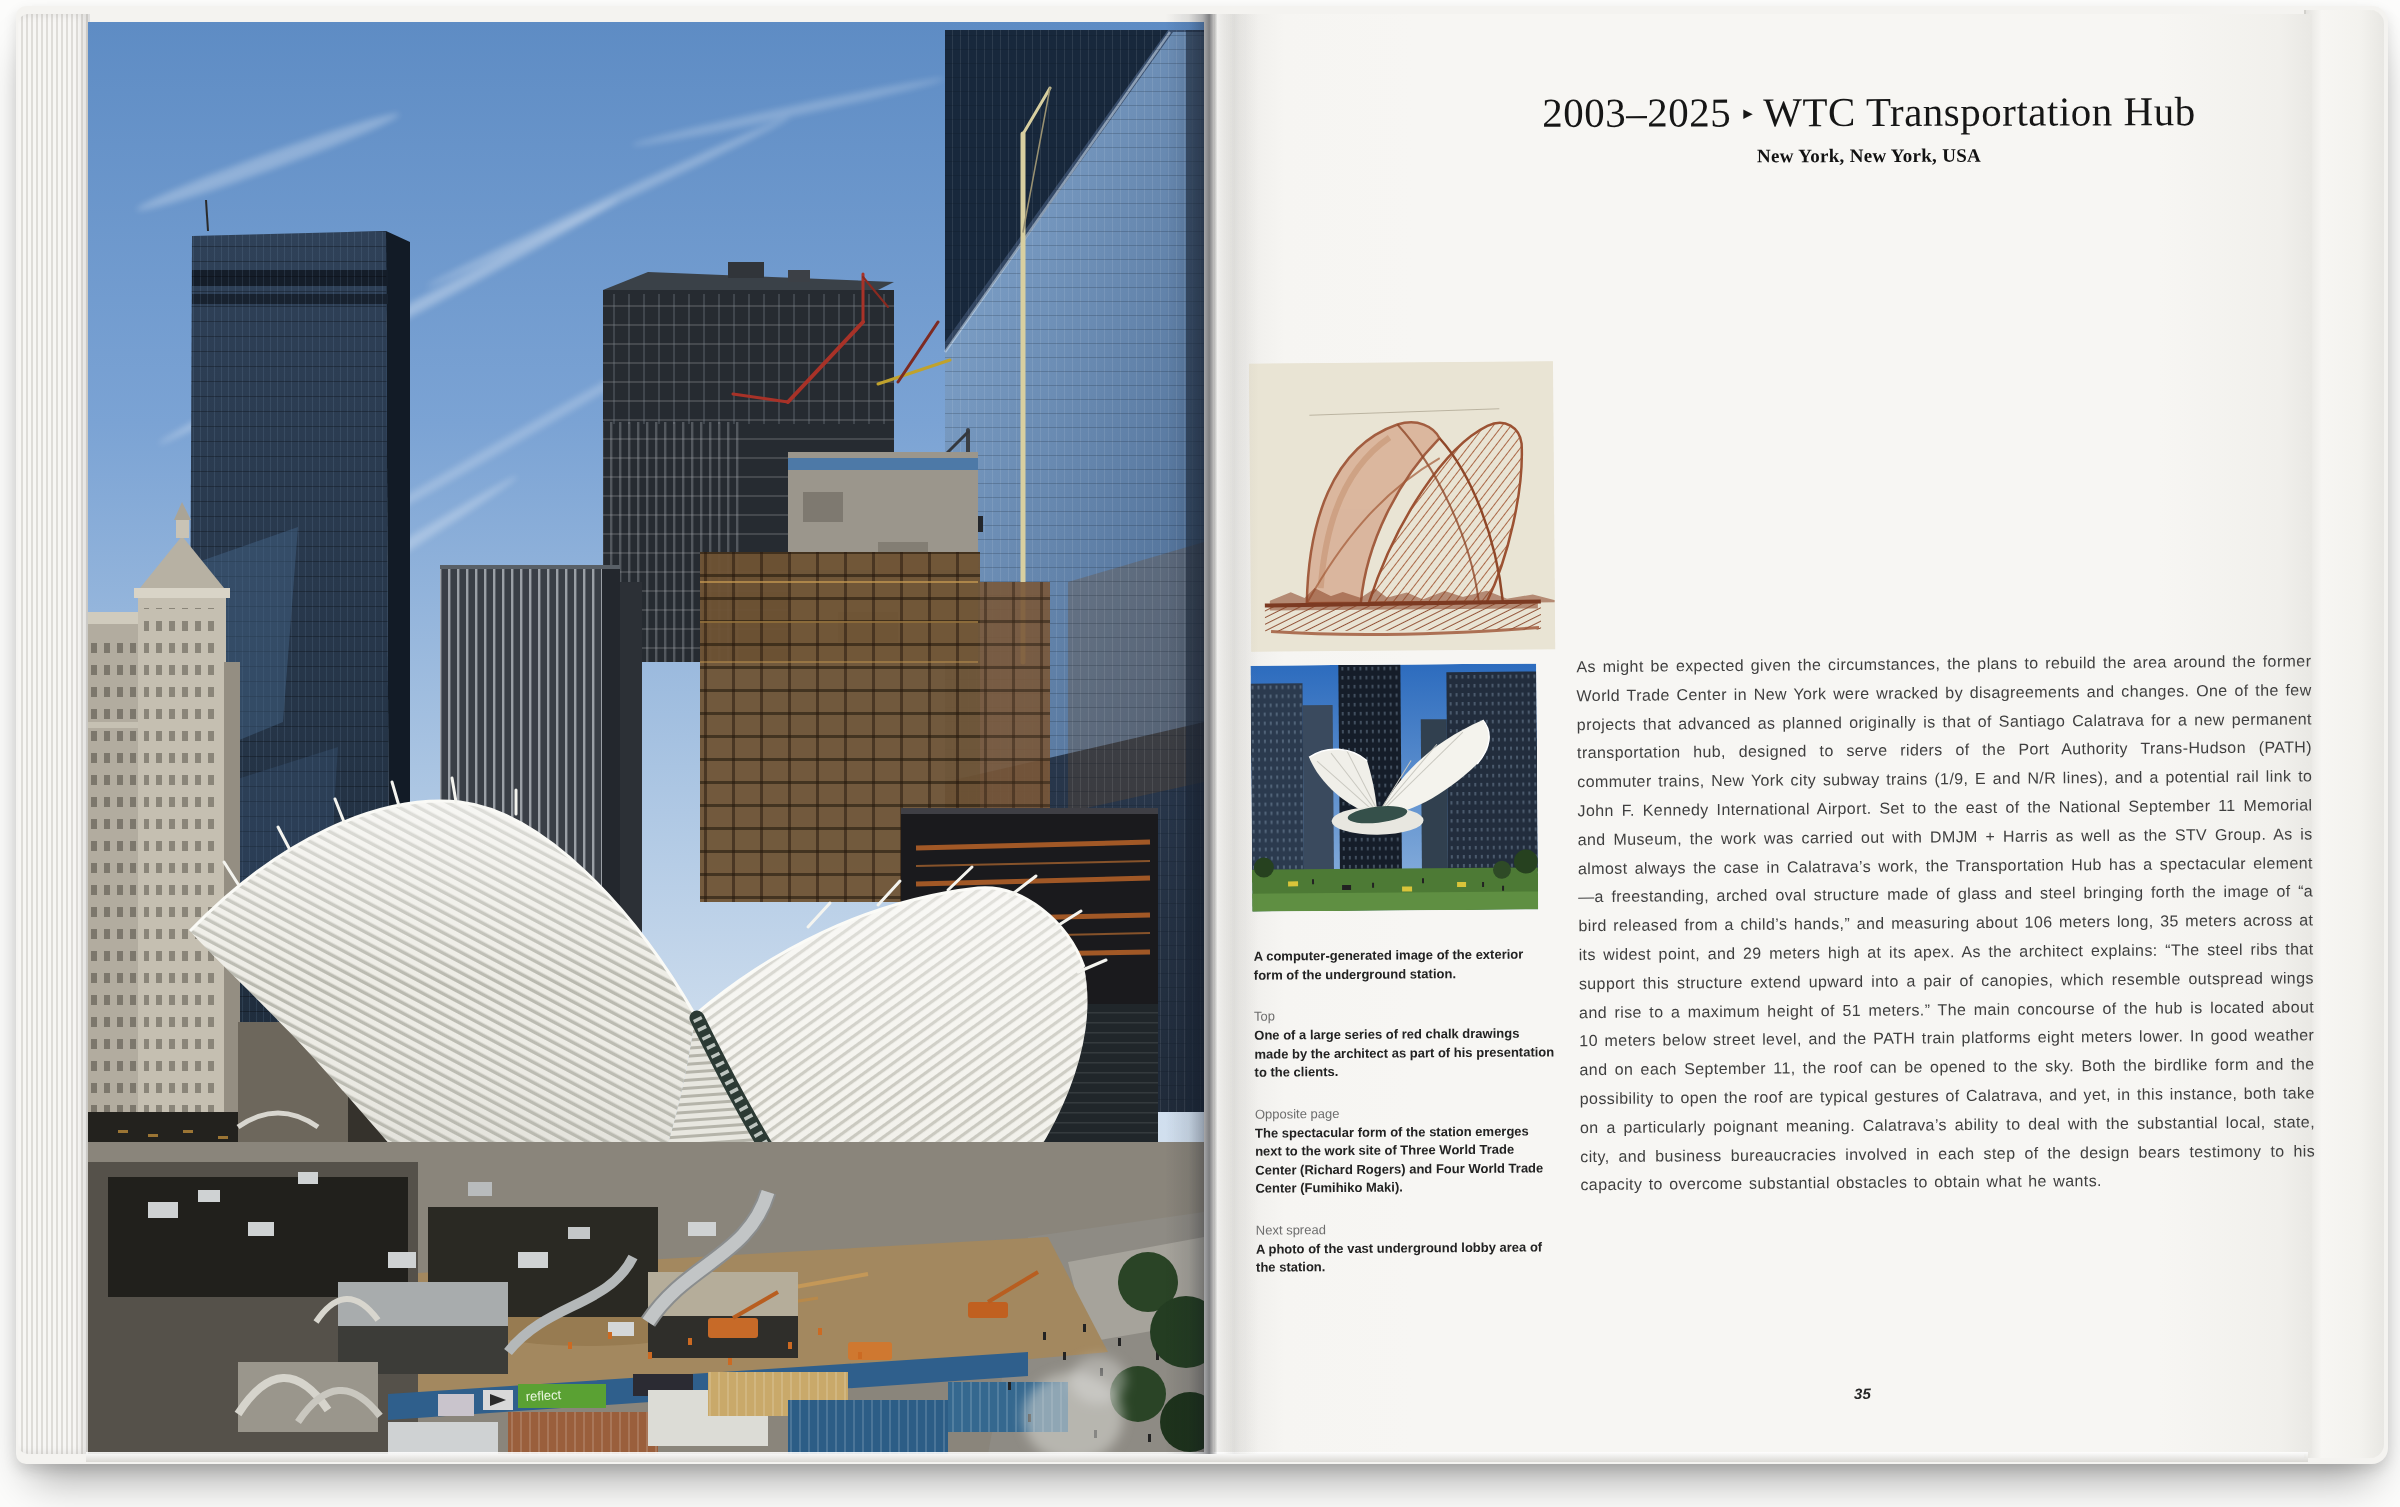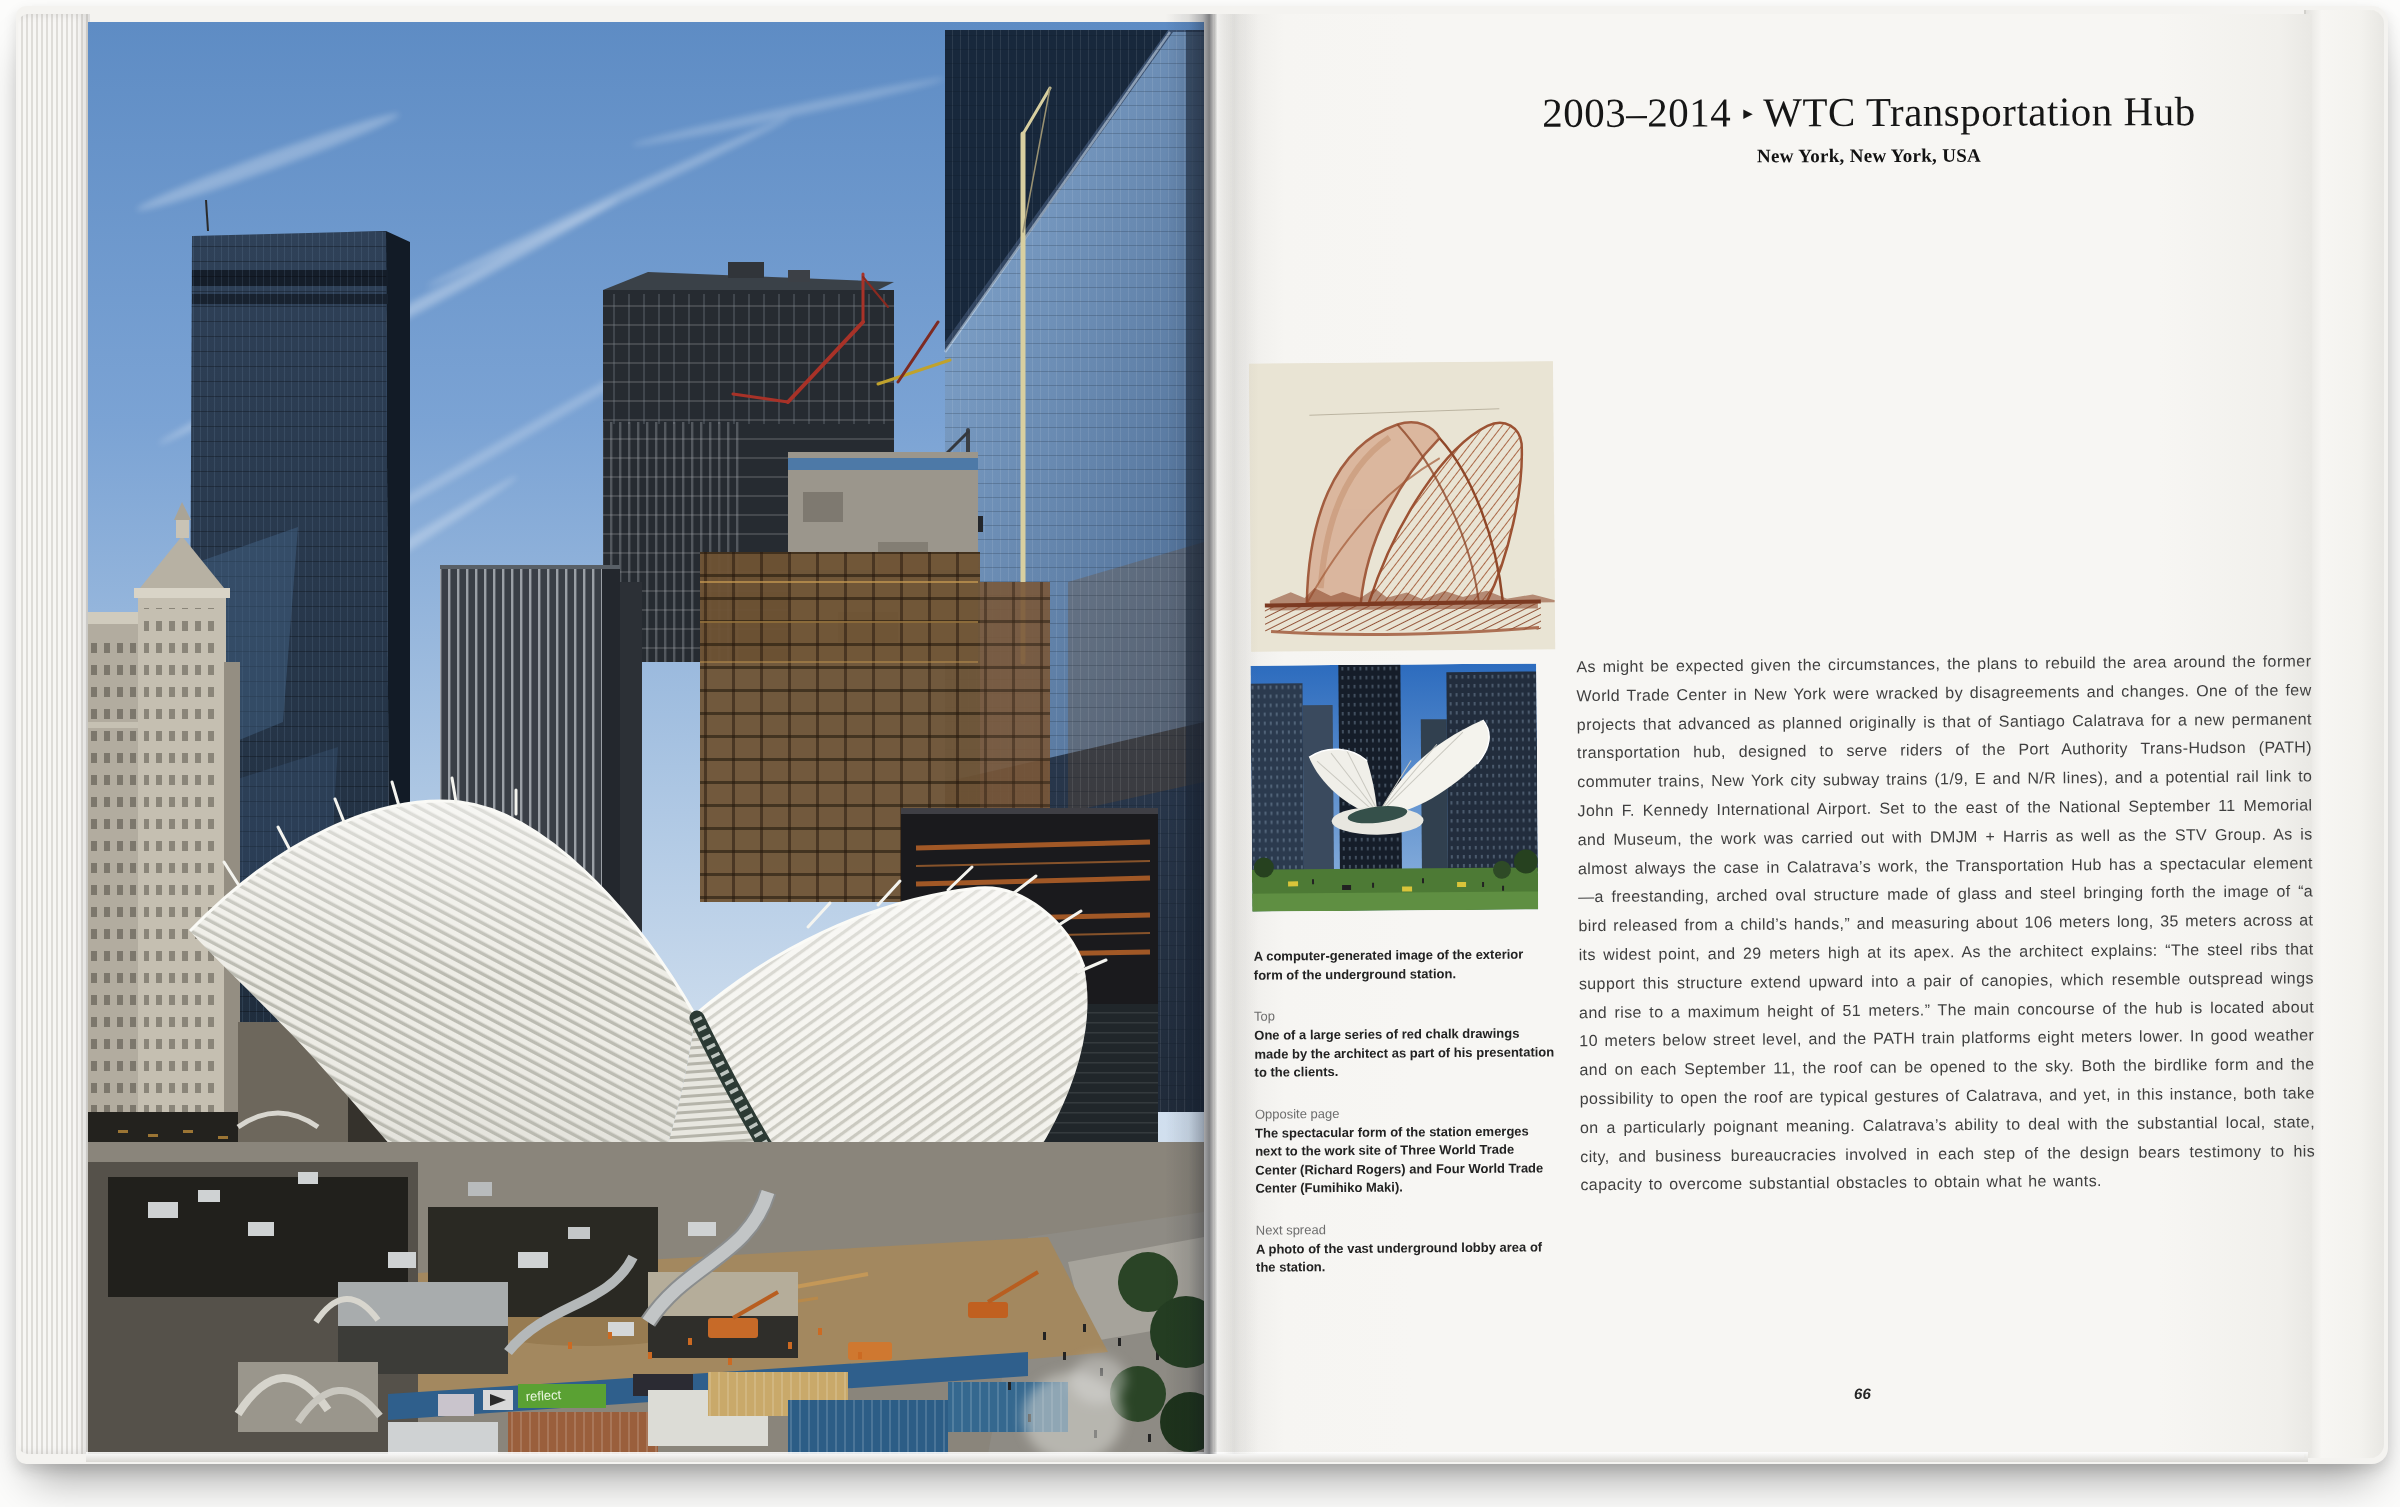--- a/index.html
+++ b/index.html
@@ -421,21 +421,21 @@
             <ellipse cx="1010" cy="1358" rx="28" ry="24" fill="#e2e2de" opacity=".4"></ellipse>
           </g>
         </g>
       </svg>
     </div>
 
     <div class="page-right">
 
       <div class="rp-header">
         <div class="rp-title">
-          <span>2003–2014</span><span class="sep">▸</span><span>WTC Transportation Hub</span>
+          <span>2003–2025</span><span class="sep">▸</span><span>WTC Transportation Hub</span>
         </div>
         <div class="rp-subtitle">New York, New York, USA</div>
       </div>
 
       <div class="rp-content">
 
         <div class="fig img-chalk">
           <svg width="304" height="288" viewBox="0 0 304 288" role="img" aria-label="Red chalk drawing of two crossing winged canopies above a sketched skyline">
             <defs>
               <pattern id="hatchR" width="7" height="7" patternUnits="userSpaceOnUse" patternTransform="rotate(38)">
@@ -529,20 +529,20 @@
             <div class="cap-text">The spectacular form of the station emerges next to the work site of Three World Trade Center (Richard Rogers) and Four World Trade Center (Fumihiko Maki).</div>
           </div>
           <div class="cap-group">
             <div class="cap-label">Next spread</div>
             <div class="cap-text">A photo of the vast underground lobby area of the station.</div>
           </div>
         </div>
 
         <div class="body-col">As might be expected given the circumstances, the plans to rebuild the area around the former World Trade Center in New York were wracked by disagreements and changes. One of the few projects that advanced as planned originally is that of Santiago Calatrava for a new permanent transportation hub, designed to serve riders of the Port Authority Trans-Hudson (PATH) commuter trains, New York city subway trains (1/9, E and N/R lines), and a potential rail link to John F. Kennedy International Airport. Set to the east of the National September 11 Memorial and Museum, the work was carried out with DMJM + Harris as well as the STV Group. As is almost always the case in Calatrava’s work, the Transportation Hub has a spectacular element—a freestanding, arched oval structure made of glass and steel bringing forth the image of “a bird released from a child’s hands,” and measuring about 106 meters long, 35 meters across at its widest point, and 29 meters high at its apex. As the architect explains: “The steel ribs that support this structure extend upward into a pair of canopies, which resemble outspread wings and rise to a maximum height of 51 meters.” The main concourse of the hub is located about 10 meters below street level, and the PATH train platforms eight meters lower. In good weather and on each September 11, the roof can be opened to the sky. Both the birdlike form and the possibility to open the roof are typical gestures of Calatrava, and yet, in this instance, both take on a particularly poignant meaning. Calatrava’s ability to deal with the substantial local, state, city, and business bureaucracies involved in each step of the design bears testimony to his capacity to overcome substantial obstacles to obtain what he wants.</div>
 
-        <div class="page-num">66</div>
+        <div class="page-num">35</div>
       </div>
     </div>
 
     <div class="gutter-shade"></div>
     <div class="bottom-edge"></div>
   </div>
 </div>
 
 </body></html>

